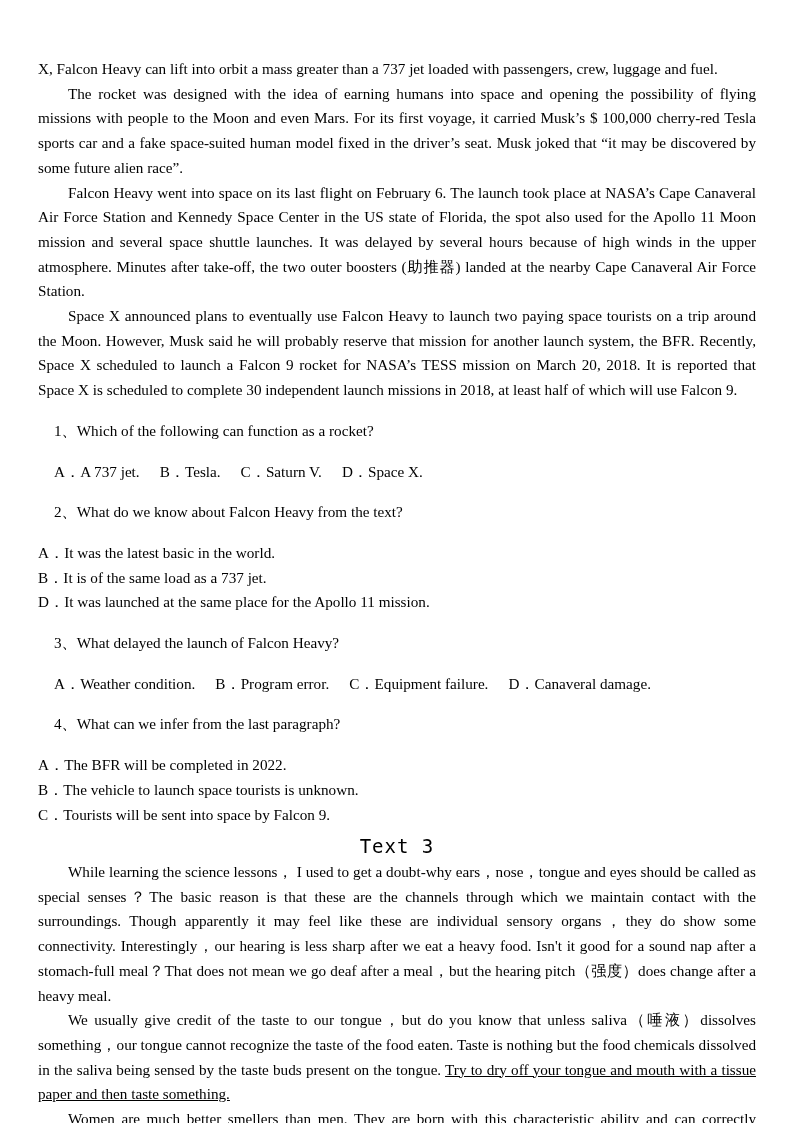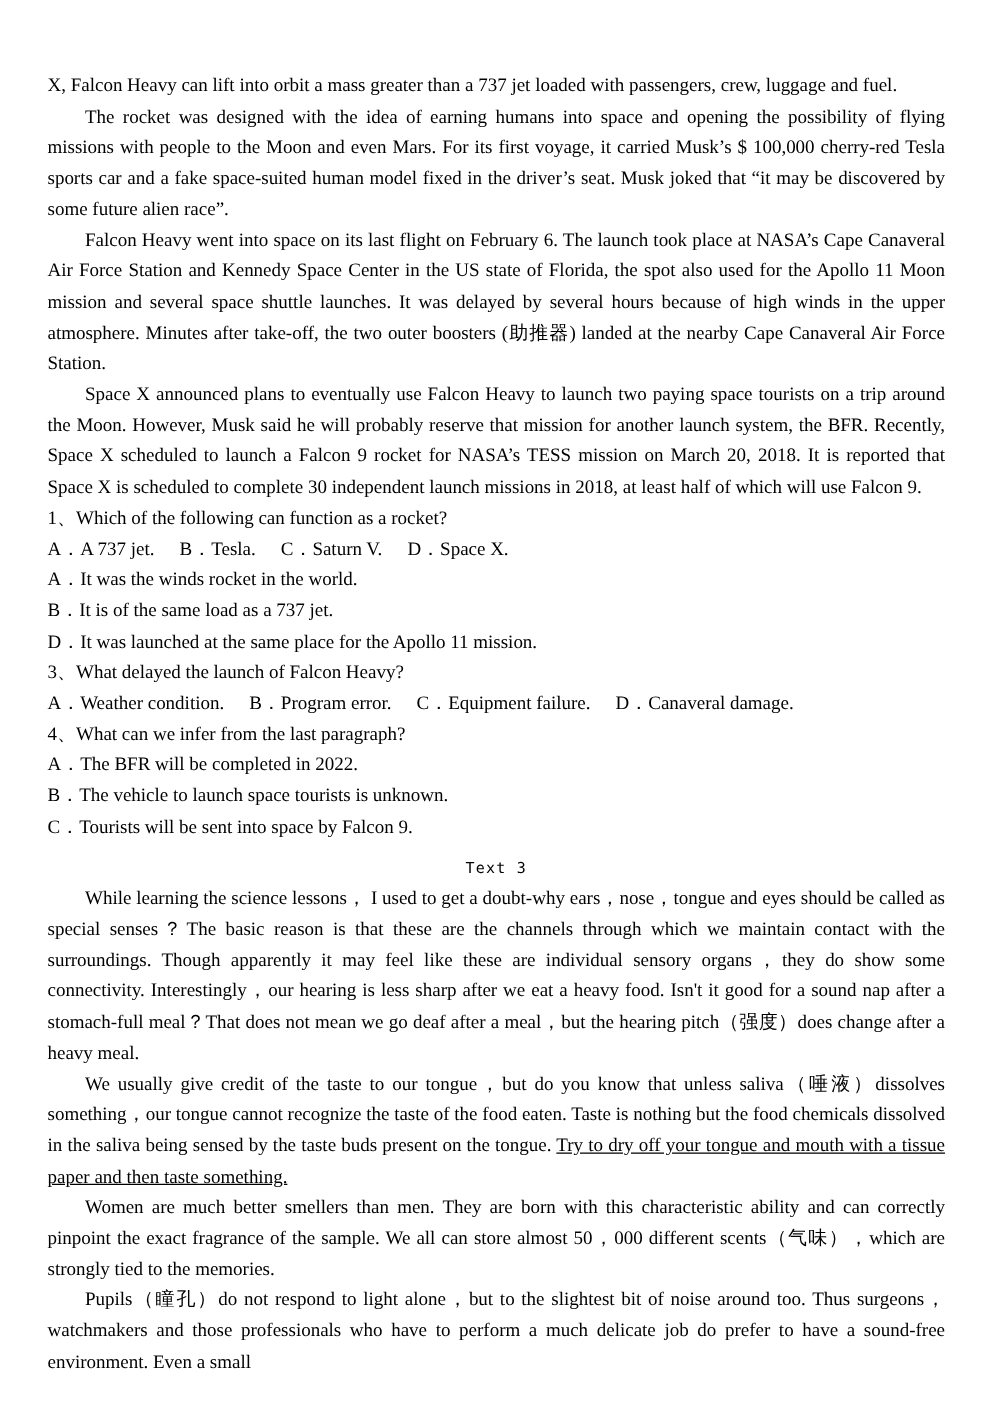--- a/index.html
+++ b/index.html
@@ -22,41 +22,41 @@
   }
   .para {
     margin: 0;
     text-align: justify;
     text-indent: 30px;
   }
   .para.no-indent {
     text-indent: 0;
   }
   .q-line {
-    margin: 0;
+    margin: 16px;
     text-align: left;
   }
   .q-options-inline {
-    margin: 0;
+    margin: 16px;
   }
   .opt-inline {
     display: inline-block;
     margin-right: 20px;
   }
   .opt-inline:last-child {
     margin-right: 0;
   }
   .opt-block {
     margin: 0;
   }
   .text3-heading {
     margin: 7px 0 1px 0;
     text-align: center;
     font-family: "DejaVu Sans Mono", "Liberation Mono", monospace;
-    font-size: 12px;
+    font-size: 19px;
     letter-spacing: 1px;
   }
   .underlined {
     text-decoration: underline;
   }
 </style>
 </head>
 <body>
 
 <div class="page">
@@ -71,21 +71,22 @@
   <div>
 
     <div>
       <p class="q-line"><span>1、</span><span>Which of the following can function as a rocket?</span></p>
       <p class="q-options-inline">
         <span class="opt-inline">A．A 737 jet.</span><span class="opt-inline">B．Tesla.</span><span class="opt-inline">C．Saturn V.</span><span class="opt-inline">D．Space X.</span>
       </p>
     </div>
 
     <div>
-      <p class="q-line opt-block">A．It was the winds rocket in the world.</p>
+      <p class="q-line"><span>2、</span><span>What do we know about Falcon Heavy from the text?</span></p>
+      <p class="q-line opt-block">A．It was the latest basic in the world.</p>
       <p class="q-line opt-block">B．It is of the same load as a 737 jet.</p>
       <p class="q-line opt-block">D．It was launched at the same place for the Apollo 11 mission.</p>
     </div>
 
     <div>
       <p class="q-line"><span>3、</span><span>What delayed the launch of Falcon Heavy?</span></p>
       <p class="q-options-inline">
         <span class="opt-inline">A．Weather condition.</span><span class="opt-inline">B．Program error.</span><span class="opt-inline">C．Equipment failure.</span><span class="opt-inline">D．Canaveral damage.</span>
       </p>
     </div>

